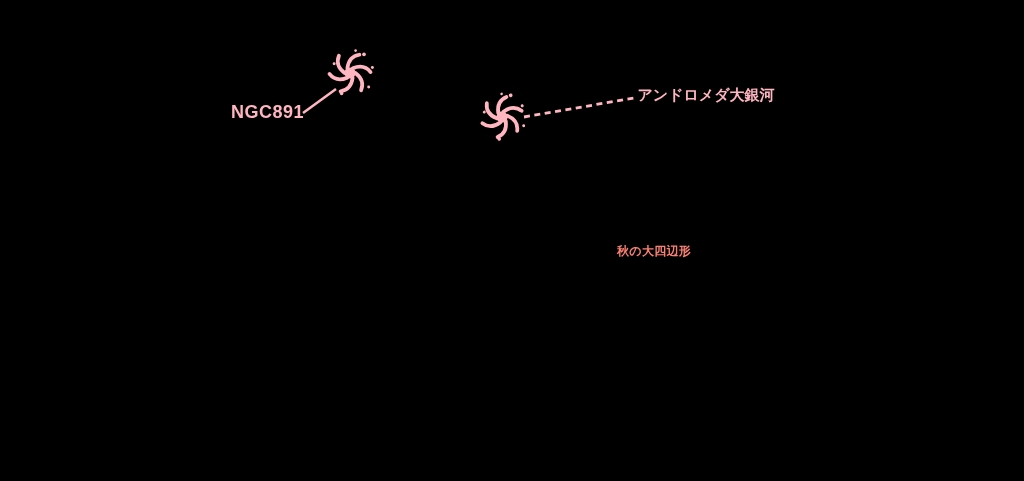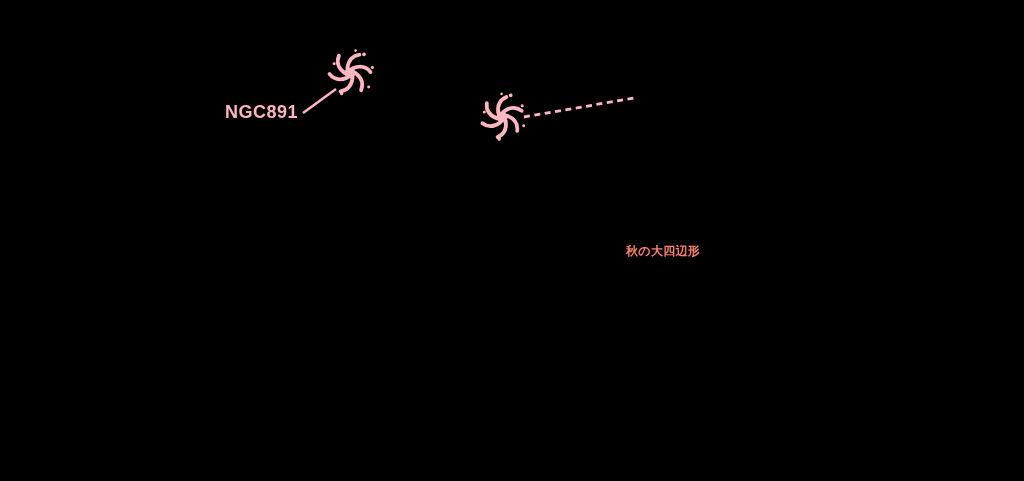--- a/index.html
+++ b/index.html
@@ -28,40 +28,39 @@
     height: 481px;
     display: block;
   }
   .label {
     position: absolute;
     font-weight: 700;
     color: #ffb6c1;
     white-space: nowrap;
   }
   .label-ngc891 {
-    left: 225px;
+    left: 231px;
     top: 102px;
     font-size: 18px;
     letter-spacing: 0.5px;
   }
   .label-andromeda {
     left: 636px;
     top: 85px;
     width: 140px;
     text-align: center;
     font-size: 15px;
     line-height: 19px;
   }
   .label-square {
     left: 617px;
     top: 243px;
     font-size: 12px;
     color: #fa8072;
     letter-spacing: 0.3px;
-    margin-left: 9px;
   }
 </style>
 </head>
 <body>
 
 <div class="canvas">
 
   <svg class="chart-graphics" viewBox="0 0 1024 481" xmlns="http://www.w3.org/2000/svg">
     <defs>
       <symbol id="galaxy" viewBox="0 0 60 60">
@@ -100,17 +99,18 @@
       <line x1="524" y1="117" x2="634" y2="98" stroke-width="2.8" stroke-dasharray="6 4.5"></line>
     </g>
 
     <use href="#galaxy" x="322" y="45" width="56" height="56" color="#ffb6c1"></use>
     <use href="#galaxy" x="474" y="89" width="56" height="56" transform="rotate(-15 502 117)" color="#ffb6c1"></use>
   </svg>
 
   <div class="label label-ngc891">NGC891</div>
 
   <div class="label label-andromeda">
+    <div>アンドロメダ大銀河</div>
   </div>
 
   <div class="label label-square">秋の大四辺形</div>
 
 </div>
 
 </body></html>

